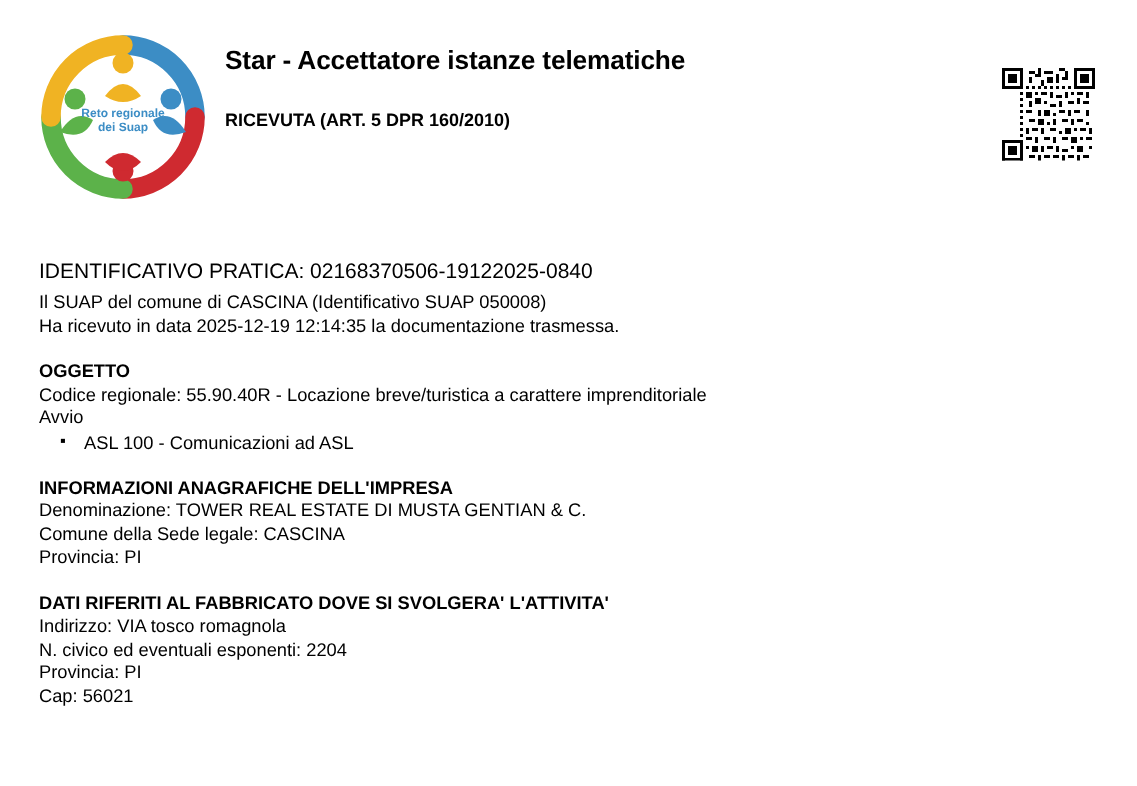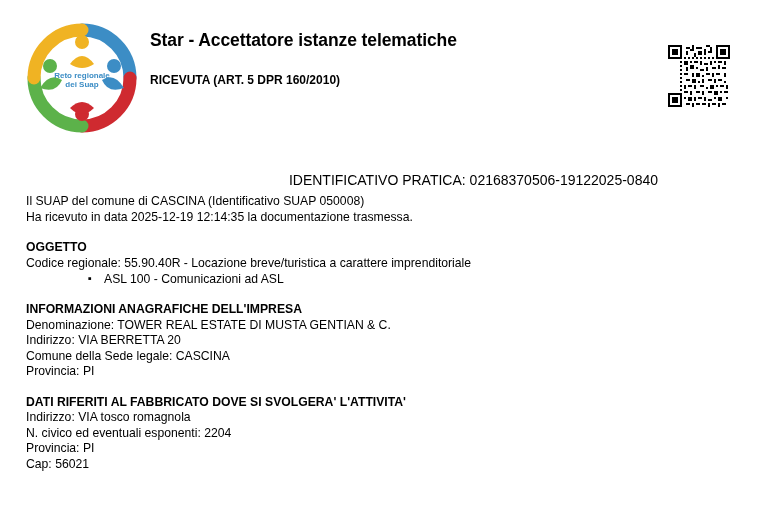--- a/index.html
+++ b/index.html
@@ -65,21 +65,21 @@
 
   
   .body-area {
     position: absolute;
     left: 26px;
     top: 172px;
     right: 20px;
   }
 
   .pratica-id {
-    text-align: right;
+    text-align: left;
     font-size: 14px;
     padding-right: 80px;
     margin-bottom: 6px;
   }
 
   .line {
     font-size: 12.2px;
     line-height: 15.5px;
   }
   .sec-title {
@@ -93,21 +93,20 @@
 
   ul.bullets {
     margin: 0;
     padding: 0 0 0 30px;
     list-style: none;
   }
   ul.bullets li {
     font-size: 12.2px;
     line-height: 16px;
     position: relative;
-    margin-left: 48px;
   }
   ul.bullets li::before {
     content: "\25AA";
     position: absolute;
     left: -16px;
     top: -1px;
     font-size: 11px;
   }
 </style>
 </head>
@@ -273,29 +272,29 @@
   <div class="body-area">
 
     <div class="pratica-id">IDENTIFICATIVO PRATICA: 02168370506-19122025-0840</div>
     <div class="line">Il SUAP del comune di CASCINA (Identificativo SUAP 050008)</div>
     <div class="line">Ha ricevuto in data 2025-12-19 12:14:35 la documentazione trasmessa.</div>
 
     <div class="gap"></div>
 
     <div class="sec-title">OGGETTO</div>
     <div class="line">Codice regionale: 55.90.40R - Locazione breve/turistica a carattere imprenditoriale</div>
+    <div class="line">Avvio</div>
     <ul class="bullets">
       <li>ASL 100 - Comunicazioni ad ASL</li>
     </ul>
 
     <div class="gap"></div>
 
     <div class="sec-title">INFORMAZIONI ANAGRAFICHE DELL'IMPRESA</div>
     <div class="line">Denominazione: TOWER REAL ESTATE DI MUSTA GENTIAN &amp; C.</div>
-    <div class="line">Indirizzo: VIA BERRETTA 20</div>
     <div class="line">Comune della Sede legale: CASCINA</div>
     <div class="line">Provincia: PI</div>
 
     <div class="gap"></div>
 
     <div class="sec-title">DATI RIFERITI AL FABBRICATO DOVE SI SVOLGERA' L'ATTIVITA'</div>
     <div class="line">Indirizzo: VIA tosco romagnola</div>
     <div class="line">N. civico ed eventuali esponenti: 2204</div>
     <div class="line">Provincia: PI</div>
     <div class="line">Cap: 56021</div>

